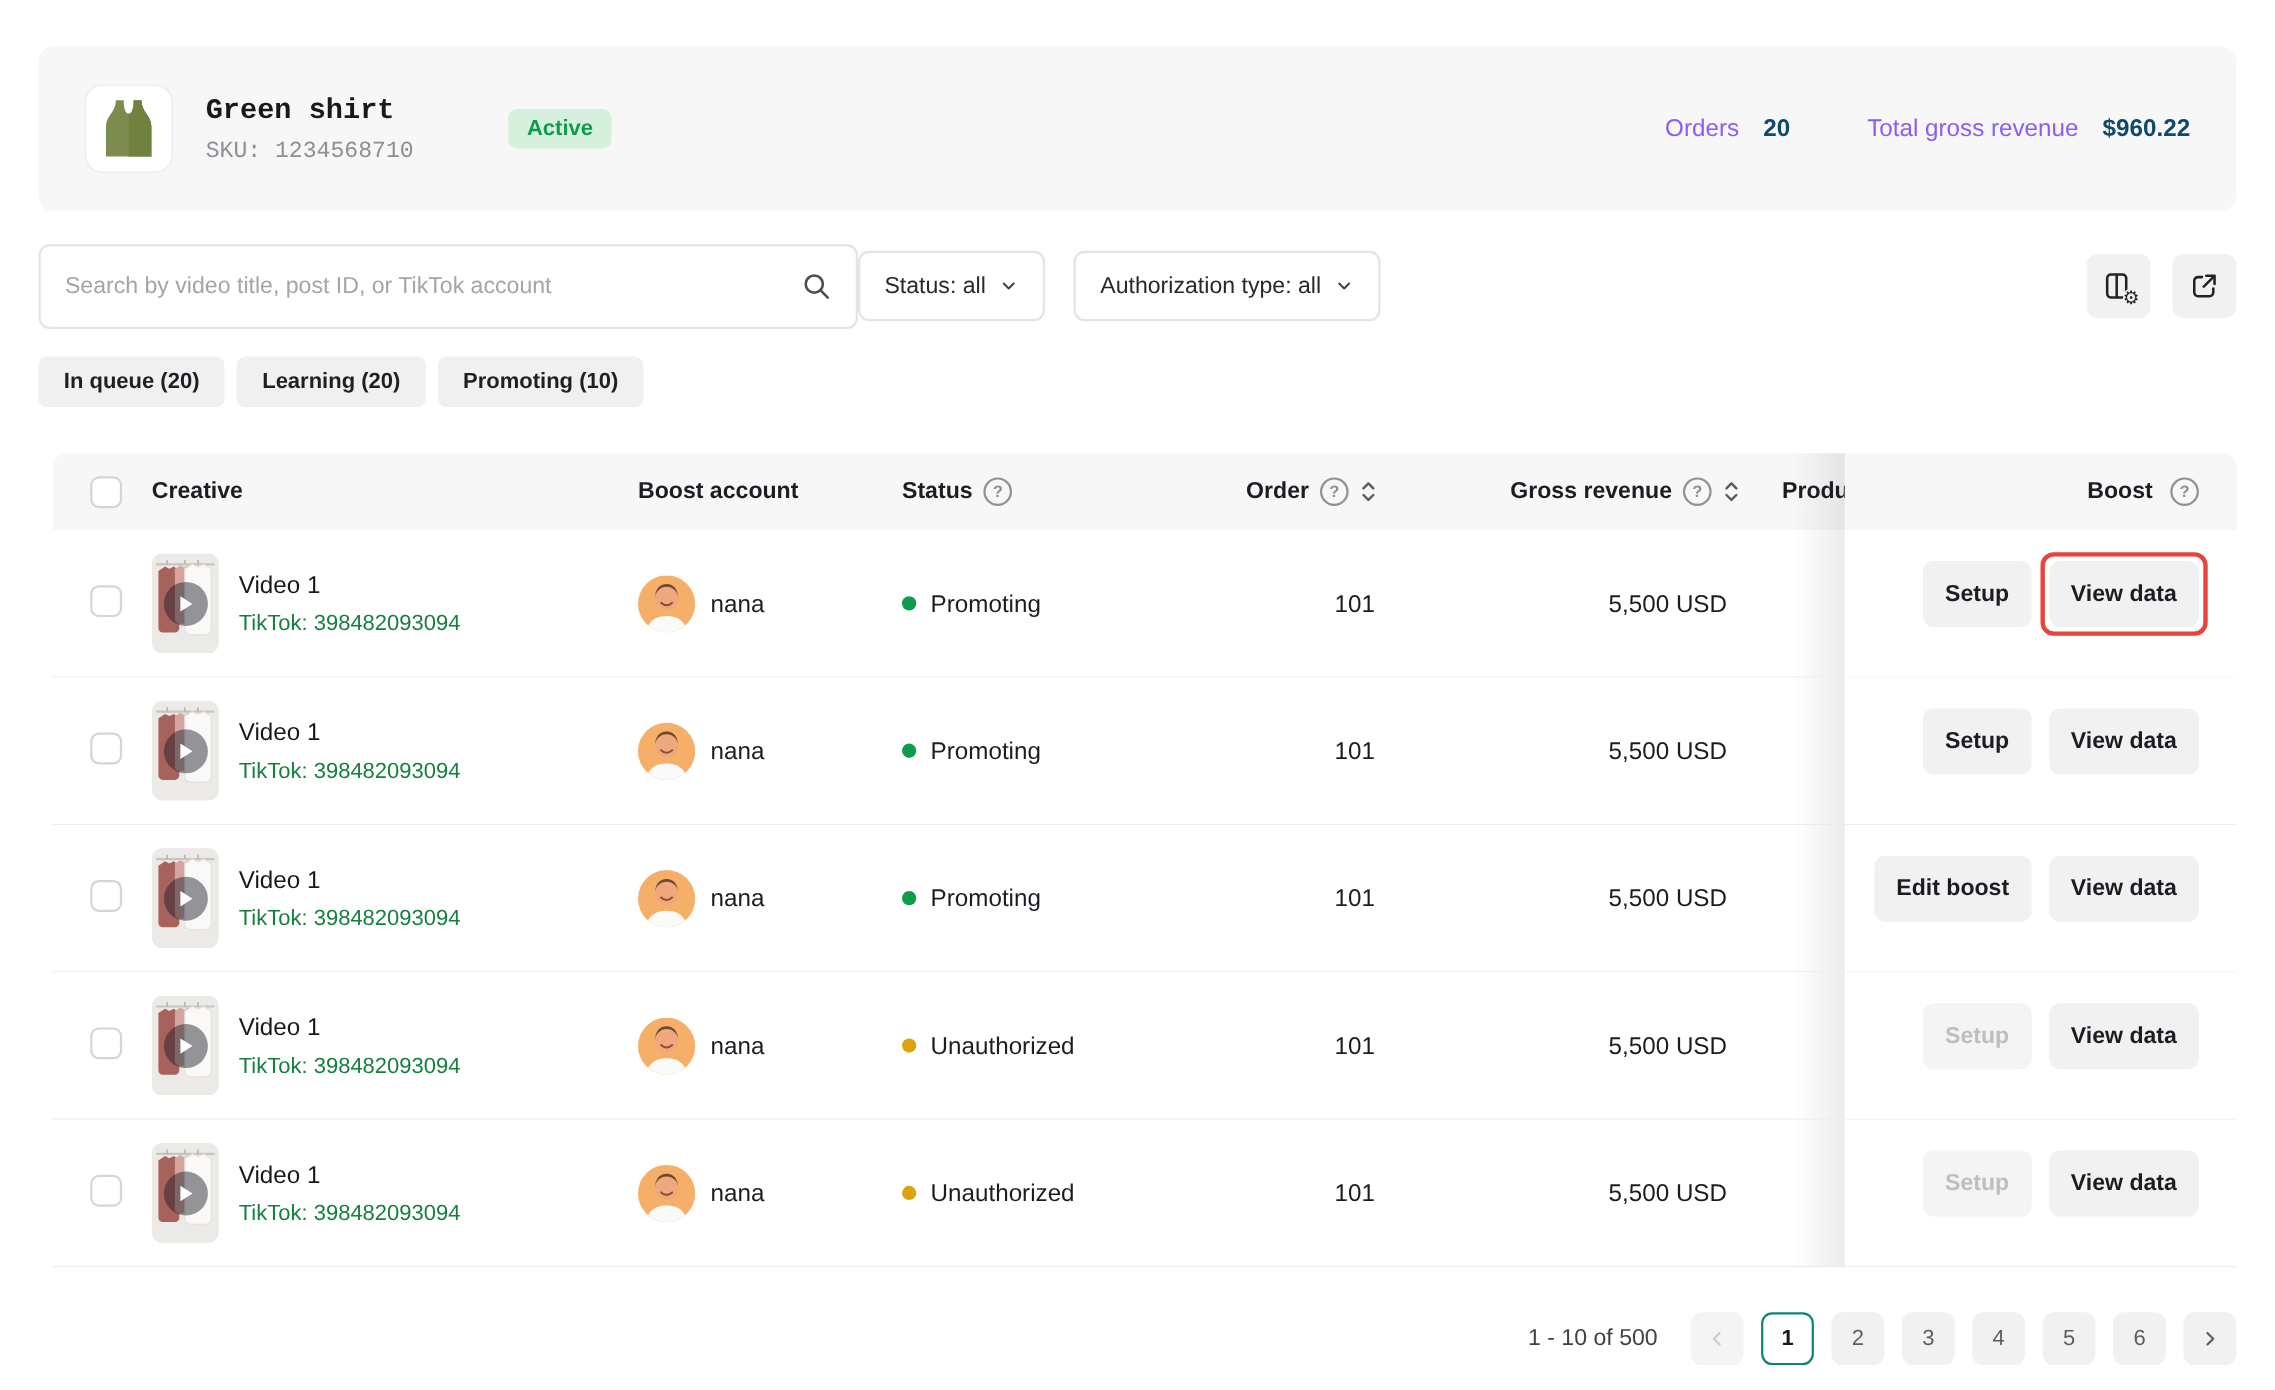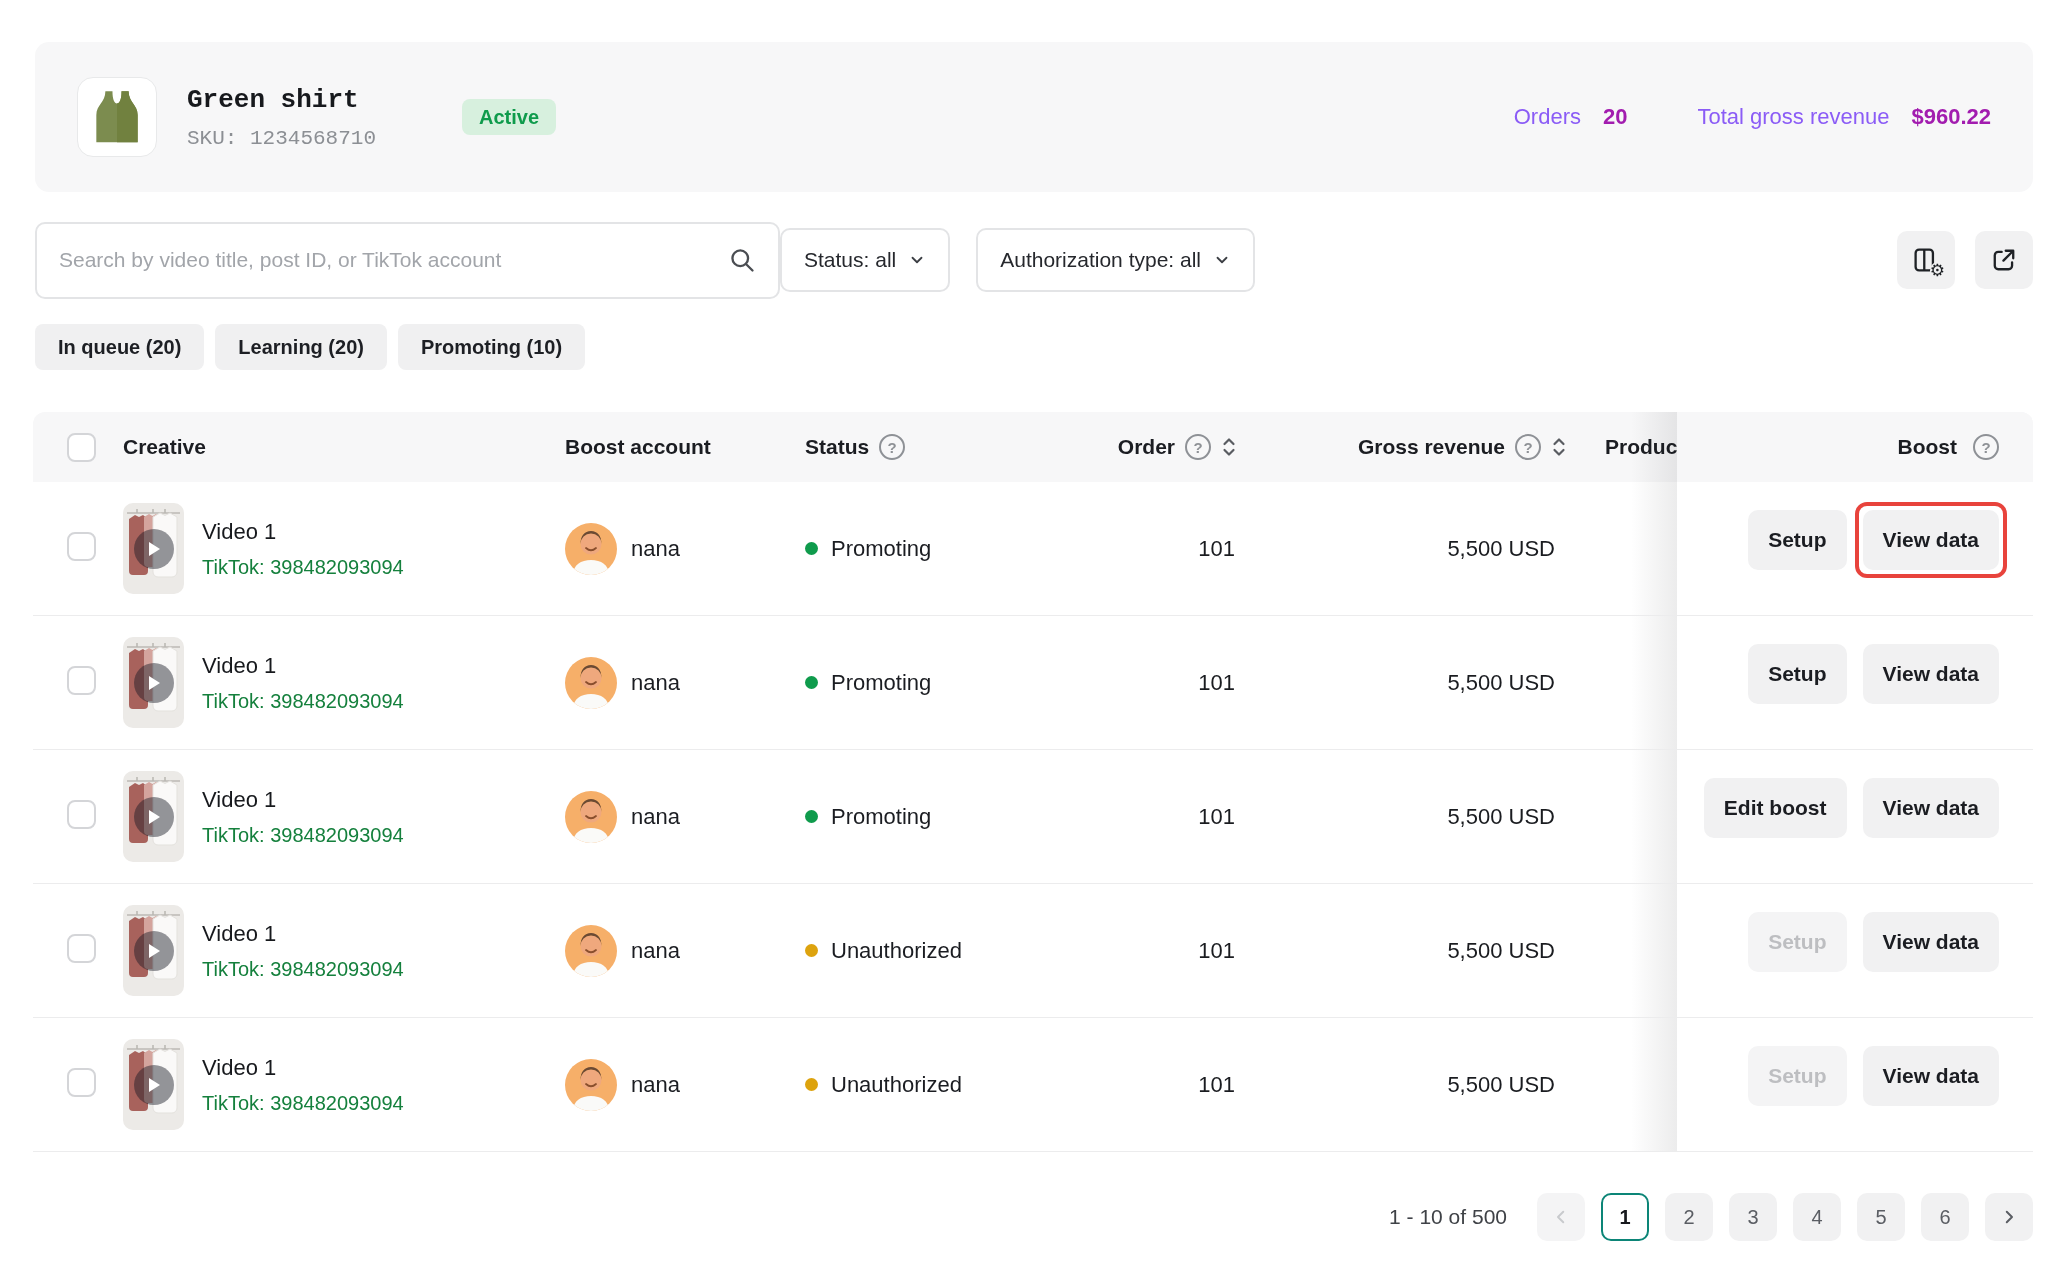--- a/index.html
+++ b/index.html
@@ -21,21 +21,21 @@
   .product-thumb svg { width: 62px; height: 62px; }
   .product-info { margin-left: 30px; display: flex; flex-direction: column; gap: 12px; font-family: Liberation Mono, monospace; }
   .product-title { font-size: 26px; font-weight: 700; color: #17191d; }
   .product-sku { font-size: 21px; color: #8c8f94; }
   .badge {
     margin-left: 86px; font-size: 20px; font-weight: 700;
     padding: 8px 17px; border-radius: 8px; line-height: 1;
   }
   .metrics { margin-left: auto; display: flex; align-items: center; font-size: 22px; }
   .m-label { color: #8b5cf6; margin-left: 12px; }
-  .m-value { color: #a21caf; font-weight: 700; }
+  .m-value { color: #0c4a6e; font-weight: 700; }
   .m-gap-sm { width: 22px; } .m-gap-lg { width: 58px; }
 
   
   .filters { position: absolute; left: 35px; right: 35px; top: 228px; height: 64px; display: flex; align-items: center; }
   .search-box {
     width: 745px; height: 77px; background: #fff; border: 2px solid #e3e4e6; border-radius: 10px;
     display: flex; align-items: center; padding: 0 22px;
   }
   .search-box input {
     flex: 1; border: none; outline: none; font-size: 21px; color: #26282d; background: transparent;
@@ -63,21 +63,21 @@
 
   
   .tabs { position: absolute; left: 35px; top: 324px; height: 46px; display: flex; gap: 11px; }
   .tab {
     height: 46px; padding: 0 23px; border: none; border-radius: 8px; background: #f0f0f1;
     font-size: 20px; font-weight: 600; color: #1d1f24; cursor: pointer; font-family: inherit;
     display: flex; align-items: center;
   }
 
   
-  .table { position: absolute; left: 33px; right: 35px; top: 412px; }
+  .table { position: absolute; left: 48px; right: 35px; top: 412px; }
   .thead, .trow {
     display: grid;
     grid-template-columns: 56px 442px 240px 230px 220px 330px auto;
     padding-left: 34px; position: relative; align-items: center;
   }
   .thead { height: 70px; background: #f7f7f8; border-radius: 12px 12px 0 0; font-size: 21px; font-weight: 600; color: #1b1d22; }
   .trow { height: 134px; border-bottom: 1px solid #ececed; background: #fff; }
   .hcell { display: flex; align-items: center; gap: 10px; }
   .hcell-right { justify-content: flex-end; }
   .cell-order { text-align: right; padding-right: 20px; font-size: 22px; }

